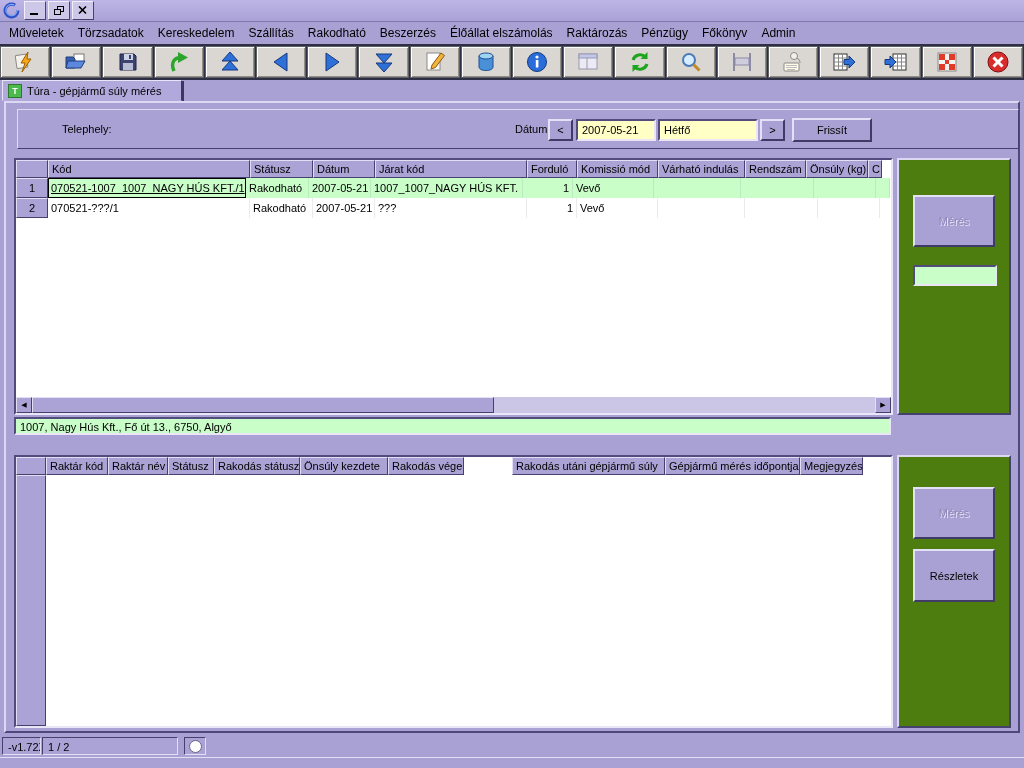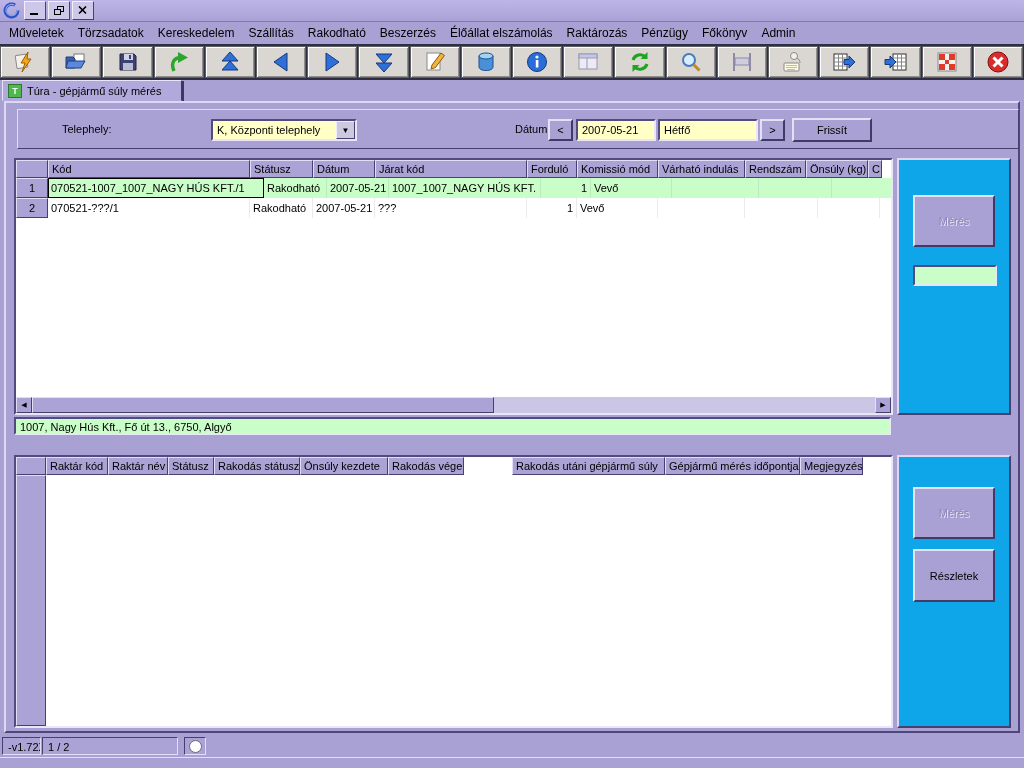--- a/index.html
+++ b/index.html
@@ -73,21 +73,21 @@
     border:1px solid;border-color:#e2def4 #45406e #45406e #e2def4;box-sizing:border-box;}
   
   .hscroll{position:absolute;left:0;bottom:0;height:16px;width:100%;background:#cbc6e6;display:flex;}
   .sbtn{width:16px;height:16px;flex:none;background:#aba3d5;border:1px solid;box-sizing:border-box;
     border-color:#e2def4 #45406e #45406e #e2def4;font-size:7px;color:#000;
     display:flex;align-items:center;justify-content:center;}
   .sthumb{width:462px;height:16px;flex:none;background:#aba3d5;border:1px solid;box-sizing:border-box;
     border-color:#e2def4 #45406e #45406e #e2def4;}
   .strack{flex:1;}
   
-  .sidepanel{position:absolute;background:#0ea5e9;box-sizing:border-box;
+  .sidepanel{position:absolute;background:#4d7c0f;box-sizing:border-box;
     border:2px solid;border-color:#dcd7f2 #45406e #45406e #dcd7f2;}
   .greenfield{position:absolute;background:#c9fec9;box-sizing:border-box;
     border:2px solid;border-color:#524c7e #eae6f8 #eae6f8 #524c7e;}
   .infobar{position:absolute;background:#c9fec9;box-sizing:border-box;font-size:11px;
     border:2px solid;border-color:#524c7e #eae6f8 #eae6f8 #524c7e;padding:2px 4px 0;white-space:nowrap;overflow:hidden;}
   
   .statusbar{position:absolute;left:0;top:735px;width:1024px;height:22px;}
   .sfield{position:absolute;top:2px;height:18px;background:#aba3d5;box-sizing:border-box;
     border:1px solid;border-color:#45406e #e2def4 #e2def4 #45406e;font-size:11px;
     padding:3px 5px 0;white-space:nowrap;overflow:hidden;}
@@ -323,24 +323,20 @@
   <div class="tab">
     <span class="tabicon">T</span>
     <span>Túra - gépjármű súly mérés</span>
   </div>
 </div>
 
 <div class="main">
 
   <div class="filterpanel">
     <span class="flabel" style="left:44px">Telephely:</span>
-    <div class="combo" style="left:193px;width:146px">
-      <span class="combo-text">K, Központi telephely</span>
-      <span class="combo-btn">▼</span>
-    </div>
     <span class="flabel" style="left:497px">Dátum:</span>
     <button class="btn" style="left:530px;top:9px;width:25px;height:22px">&lt;</button>
     <div class="yfield" style="left:558px;width:80px">2007-05-21</div>
     <div class="yfield" style="left:640px;width:100px">Hétfő</div>
     <button class="btn" style="left:742px;top:9px;width:25px;height:22px">&gt;</button>
     <button class="btn" style="left:774px;top:8px;width:80px;height:24px">Frissít</button>
   </div>
 
   <div class="tablebox" style="left:8px;top:55px;width:879px;height:257px">
     <div class="thead" id="t1head">
@@ -352,21 +348,21 @@
         <div class="th" style="width: 50px;">Forduló</div>
         <div class="th" style="width: 81px;">Komissió mód</div>
         <div class="th" style="width: 87px;">Várható indulás</div>
         <div class="th" style="width: 61px;">Rendszám</div>
         <div class="th" style="width: 62px;">Önsúly (kg)</div>
         <div class="th" style="width: 14px;">C</div>
       </div>
     <div id="t1body">
         <div class="tr sel">
           <div class="rownumcell" style="width: 32px;">1</div>
-          <div class="td focus-cell" style="width: 216px;">070521-1007_1007_NAGY HÚS KFT./1</div>
+          <div class="td focus-cell" style="width: 198px; text-decoration: underline;">070521-1007_1007_NAGY HÚS KFT./1</div>
           <div class="td" style="width: 63px;">Rakodható</div>
           <div class="td" style="width: 62px;">2007-05-21</div>
           <div class="td" style="width: 152px;">1007_1007_NAGY HÚS KFT.</div>
           <div class="td num" style="width: 50px;">1</div>
           <div class="td" style="width: 81px;">Vevő</div>
           <div class="td" style="width: 87px;"></div>
           <div class="td" style="width: 73px;"></div>
           <div class="td" style="width: 62px;"></div>
           <div class="td" style="width: 14px;"></div>
         </div>

